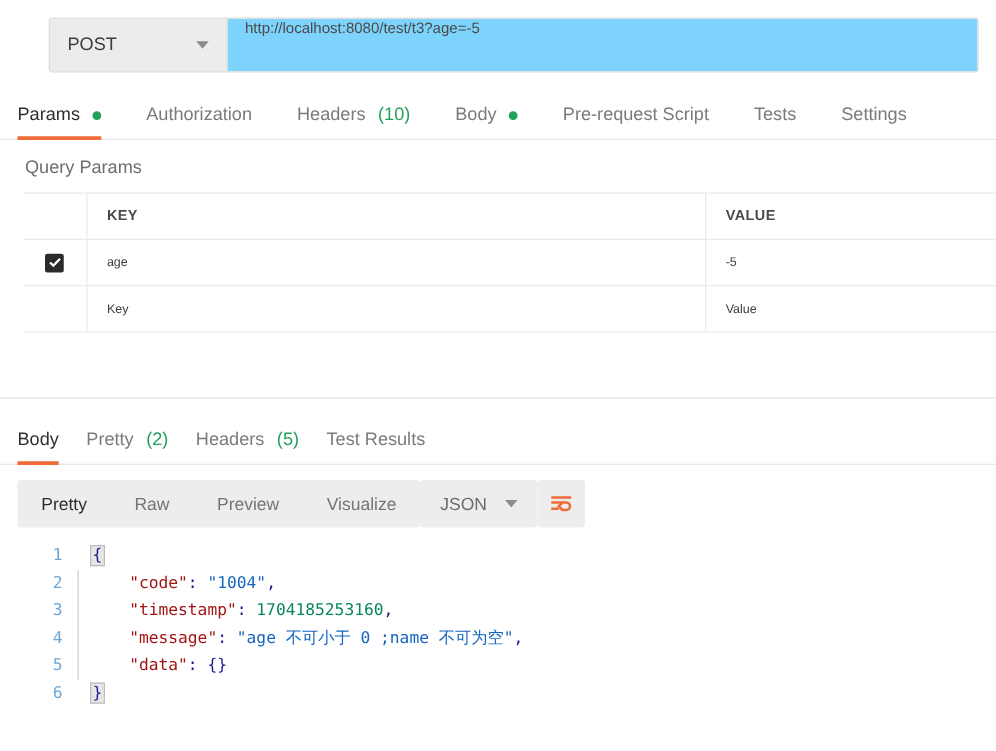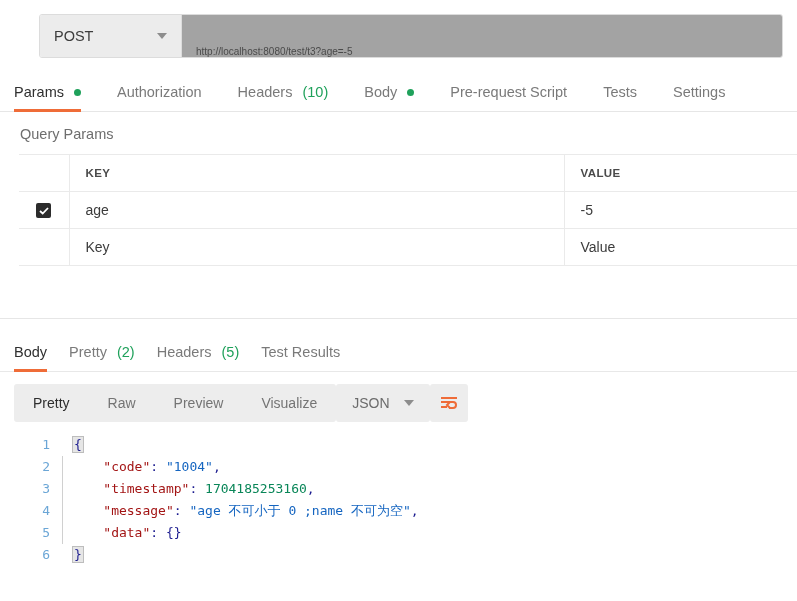--- a/index.html
+++ b/index.html
@@ -41,25 +41,25 @@
     flex: 1;
   }
   .caret {
     width: 0; height: 0;
     border-left: 5px solid transparent;
     border-right: 5px solid transparent;
     border-top: 6px solid #8d8d8d;
   }
   .url-input {
     flex: 1;
-    background: #a3a3a3;
-    display: flex;
-    align-items: flex-end;
+    background: #7dd3fc;
+    display: flex;
+    align-items: flex-start;
     padding: 0 14px;
-    font-size: 10px;
+    font-size: 12px;
     color: #4a4a4a;
     cursor: text;
   }
 
   
   .req-tabs {
     display: flex;
     align-items: flex-end;
     height: 42px;
     padding: 0 14px;
@@ -122,21 +122,21 @@
   .col-key   { width: 495px; }
   .col-val   { width: auto; }
   .param-table th {
     font-size: 11.5px;
     font-weight: bold;
     letter-spacing: 0.4px;
     color: #4a4a4a;
     padding-left: 16px;
   }
   .param-table th.col-check { padding-left: 0; }
-  .param-table td { font-size: 14px; color: #3c3c3c; padding-left: 16px; }
+  .param-table td { font-size: 10px; color: #3c3c3c; padding-left: 16px; }
   .param-table td.cell-check { padding-left: 0; text-align: center; }
   .placeholder { color: #adadad; }
 
   .checkbox {
     width: 15px; height: 15px;
     background: #2b2b2b;
     border-radius: 2px;
     display: inline-flex;
     align-items: center;
     justify-content: center;

